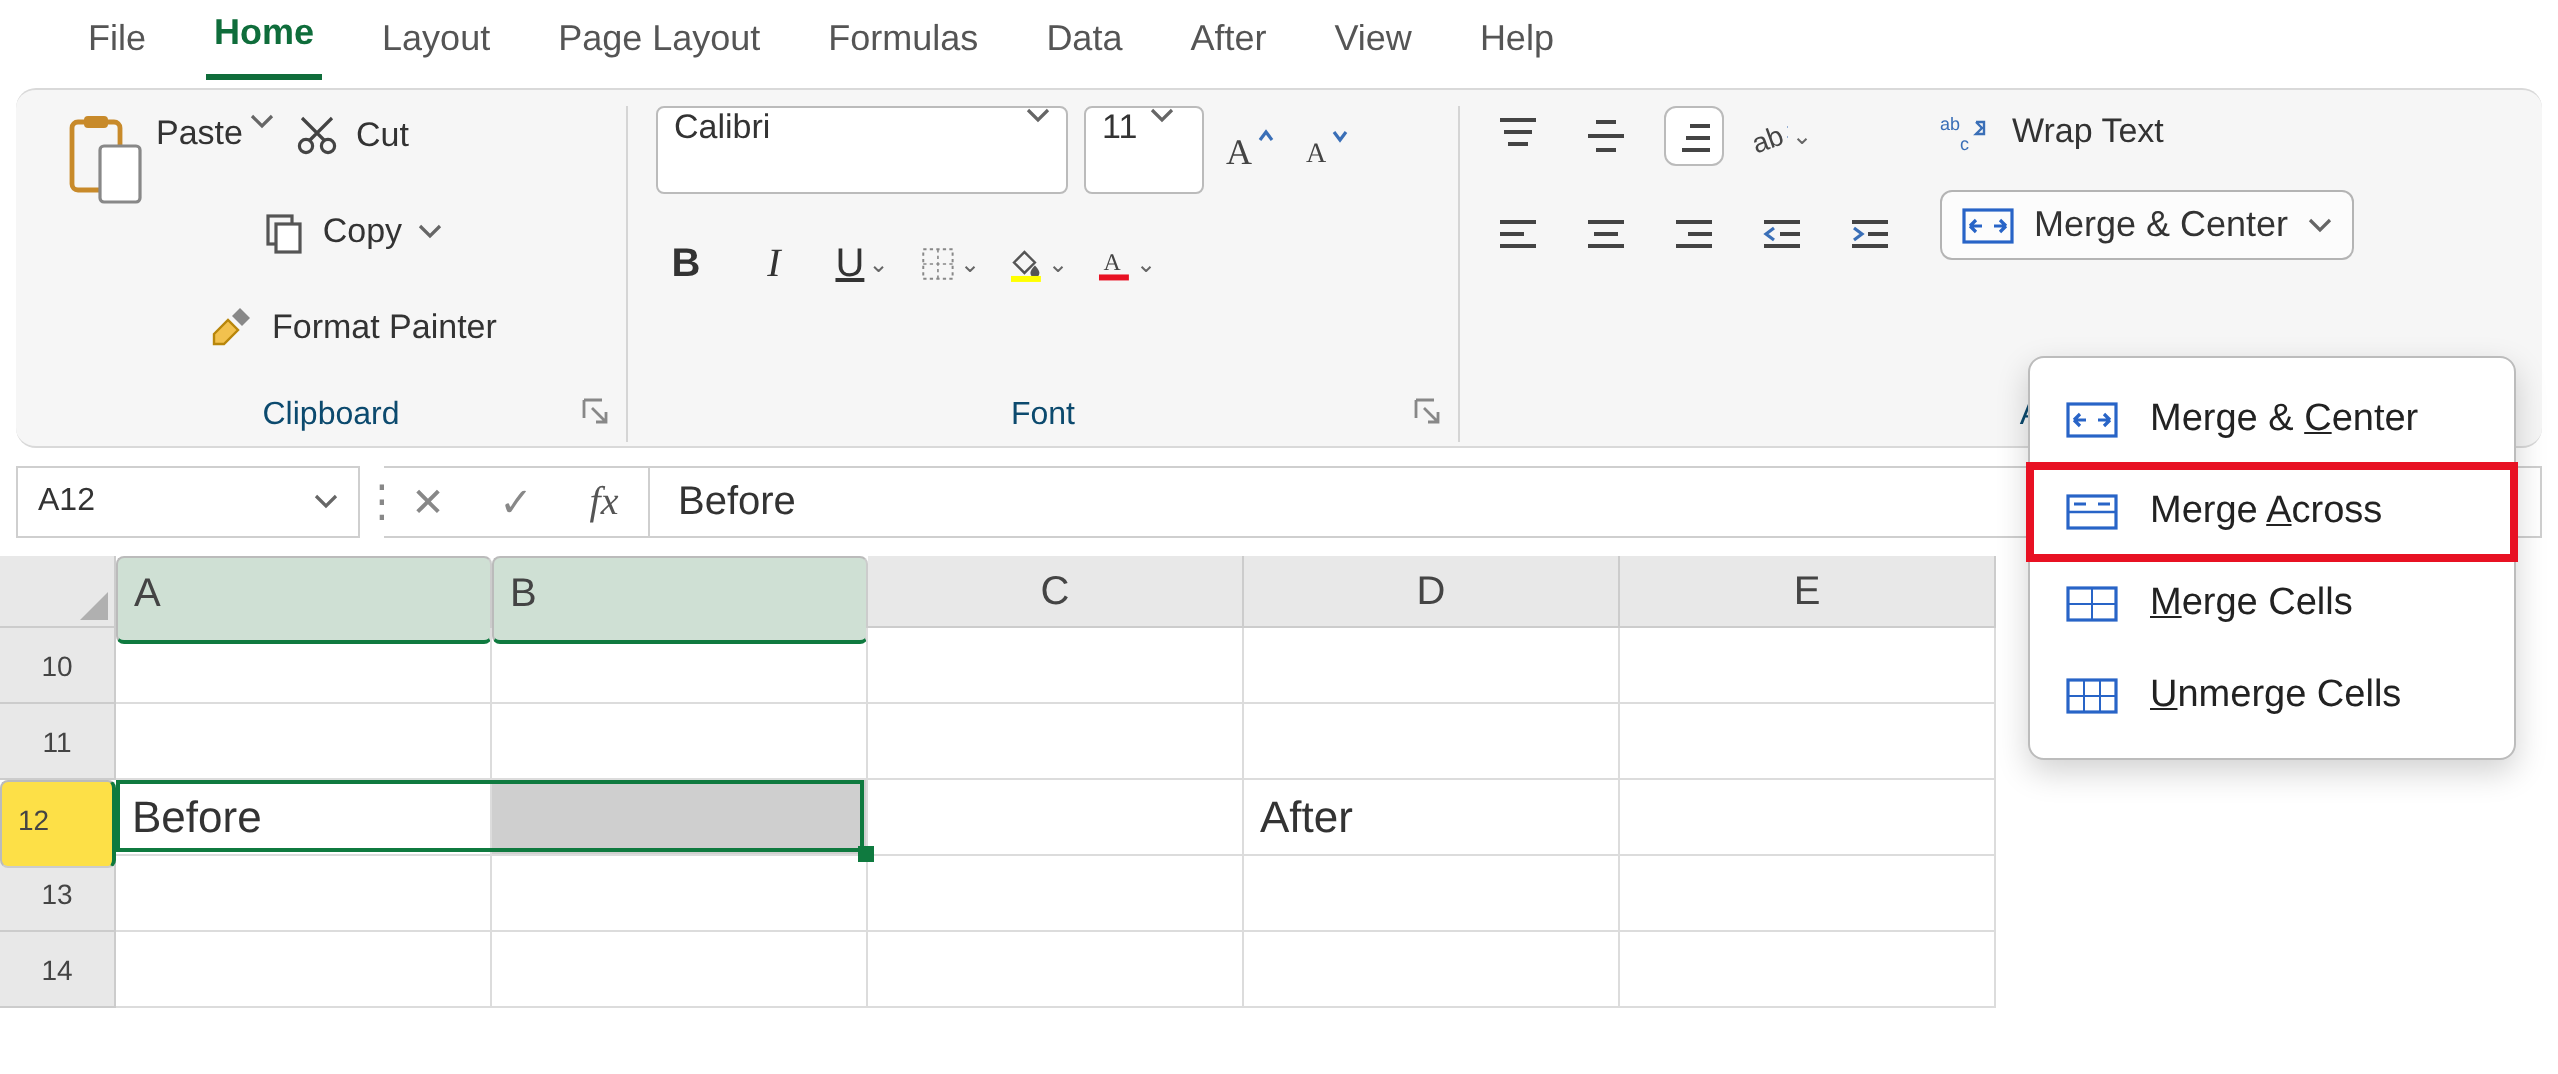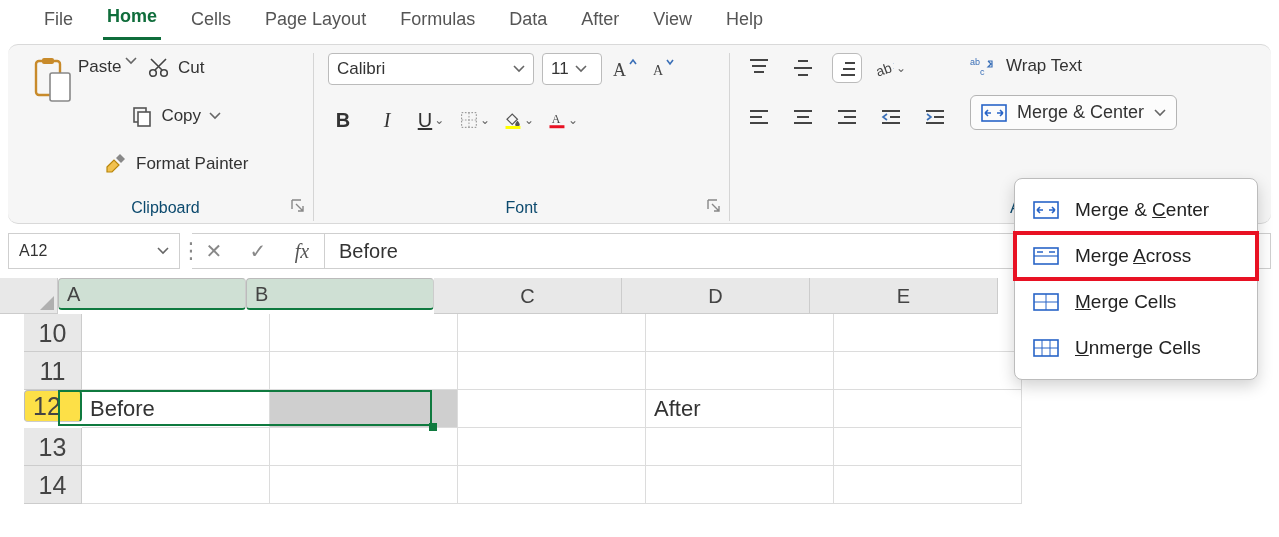--- a/index.html
+++ b/index.html
@@ -18,21 +18,21 @@
 
 
 .clip-body { display: flex; gap: 8px; }
 .paste-btn { display: flex; flex-direction: row; gap: 4px; width: 64px; padding-top: 4px; }
 .paste-btn .lbl { font-size: 17px; }
 .clip-stack { display: flex; flex-direction: column; gap: 26px; padding-top: 4px; align-items: center; }
 .clip-item { display: flex; align-items: center; gap: 8px; font-size: 17px; }
 
 
 .font-top { display: flex; gap: 8px; align-items: center; }
-.sel { border: 1px solid #bbb; border-radius: 4px; background: #fff; height: 32px; display: flex; align-items: center; padding: 0 8px; font-size: 17px; position: relative; }
+.sel { border: 1px solid #bbb; border-radius: 4px; background: #fff; height: 44px; display: flex; padding: 0 8px; font-size: 17px; position: relative; }
 .sel .name { flex: 1; }
 .sel .chev { margin-left: 6px; color: #555; }
 .font-name-sel { width: 206px; }
 .font-size-sel { width: 60px; }
 .incdec { width: 30px; height: 30px; display: flex; align-items: center; justify-content: center; }
 .font-bot { display: flex; gap: 14px; align-items: center; margin-top: 20px; }
 .fbtn { width: 30px; height: 30px; display: flex; align-items: center; justify-content: center; font-size: 20px; position: relative; }
 .split-chev { font-size: 12px; color: #666; margin-left: 2px; }
 
 
@@ -61,40 +61,40 @@
 
 
 .grid-wrap { margin-top: 6px; }
 .col-head { display: flex; height: 36px; }
 .corner { width: 58px; background: #e8e8e8; border-right: 1px solid #ccc; border-bottom: 1px solid #ccc; position: relative; }
 .corner::after { content: ""; position: absolute; right: 3px; bottom: 3px; width: 0; height: 0; border-style: solid; border-width: 0 0 14px 14px; border-color: transparent transparent #b0b0b0 transparent; }
 .ch { background: #e8e8e8; border-right: 1px solid #ccc; border-bottom: 1px solid #ccc; text-align: center; font-size: 20px; color: #444; line-height: 36px; }
 .ch.sel { background: #cfe0d4; border-bottom: 2px solid #0f7a3f; }
 .rows { }
 .row { display: flex; height: 38px; }
-.rh { width: 58px; background: #e8e8e8; border-right: 1px solid #ccc; border-bottom: 1px solid #ccc; text-align: center; font-size: 25px; color: #444; line-height: 38px; margin-left: 24px; }
+.rh { width: 58px; background: #e8e8e8; border-right: 1px solid #ccc; border-bottom: 1px solid #ccc; text-align: center; font-size: 14px; color: #444; line-height: 38px; }
 .rh.sel { background: #fde047; border-right: 2px solid #0f7a3f; }
 .cell { border-right: 1px solid #dcdcdc; border-bottom: 1px solid #dcdcdc; font-size: 22px; padding: 4px 8px; line-height: 30px; }
 
 
 .sel-cells { position: relative; }
 .sel-border { position: absolute; border: 2px solid #0f7a3f; pointer-events: none; }
 .sel-handle { position: absolute; width: 8px; height: 8px; background: #0f7a3f; }
 
 
 svg { display: block; }
 .chev-svg { width: 12px; height: 8px; }
 </style>
 </head>
 <body>
 
 <div class="tabs">
   <div class="tab">File</div>
   <div class="tab active">Home</div>
-  <div class="tab">Cells</div>
+  <div class="tab">Layout</div>
   <div class="tab">Page Layout</div>
   <div class="tab">Formulas</div>
   <div class="tab">Data</div>
   <div class="tab">After</div>
   <div class="tab">View</div>
   <div class="tab">Help</div>
 </div>
 
 <div class="ribbon">
 

